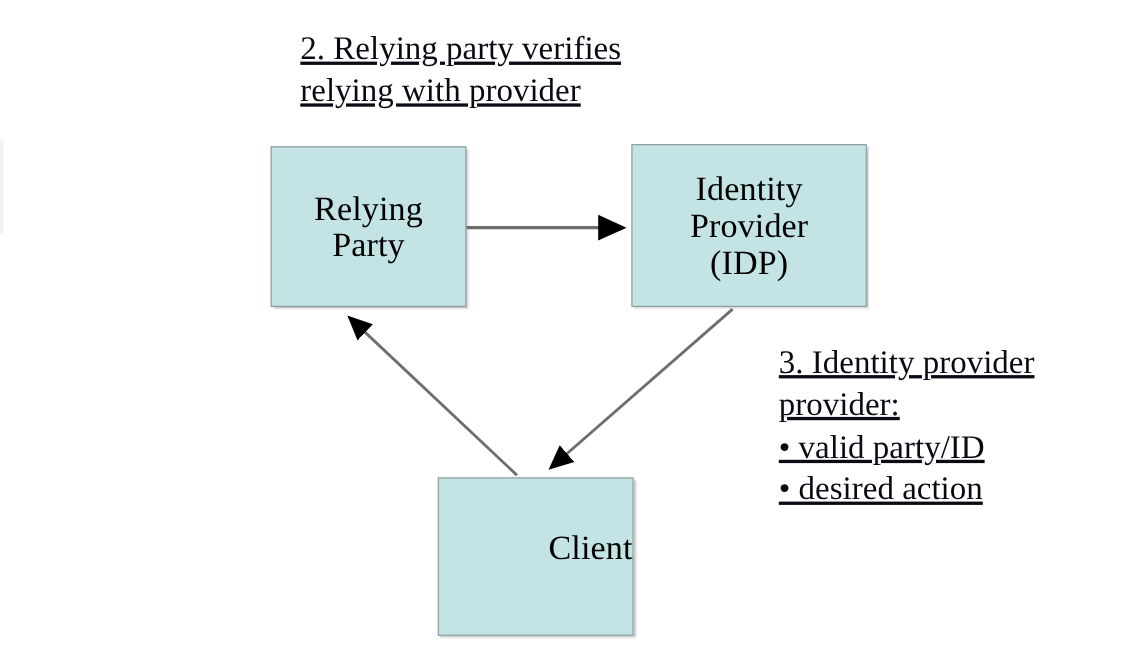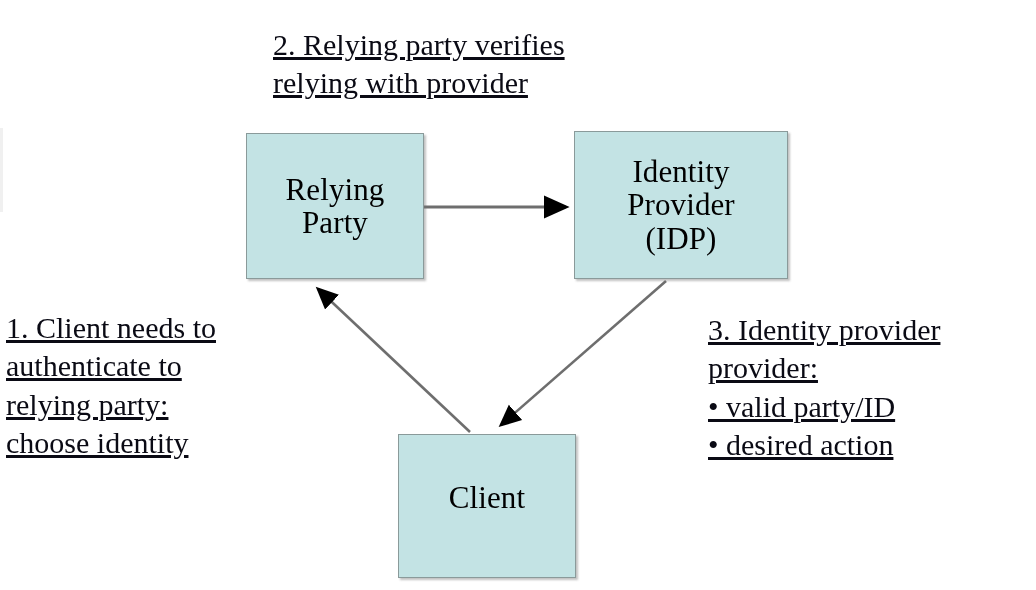--- a/index.html
+++ b/index.html
@@ -60,20 +60,21 @@
     width: 214px;
     height: 148px;
   }
   #node-client {
     left: 398px;
     top: 434px;
     width: 178px;
     height: 144px;
     align-items: flex-start;
     padding-top: 46px;
+    justify-content: flex-end;
   }
   .caption {
     position: absolute;
     font-size: 30px;
     line-height: 1.28;
     color: #0a0a14;
     white-space: nowrap;
     text-decoration: underline;
   }
   .caption .line {
@@ -150,26 +151,20 @@
       <span class="line">(IDP)</span>
     </div>
   </div>
 
   <div class="node-box" id="node-client">
     <div class="node-label">
       <span class="line">Client</span>
     </div>
   </div>
 
-  <div class="caption" id="caption-step1">
-    <span class="line">1. Client needs to</span>
-    <span class="line">authenticate to</span>
-    <span class="line">relying party:</span>
-    <span class="line">choose identity</span>
-  </div>
 
   <div class="caption" id="caption-step3">
     <span class="line">3. Identity provider</span>
     <span class="line">provider:</span>
     <span class="bullet-line">• valid party/ID</span>
     <span class="bullet-line">• desired action</span>
   </div>
 
 </div>
 

